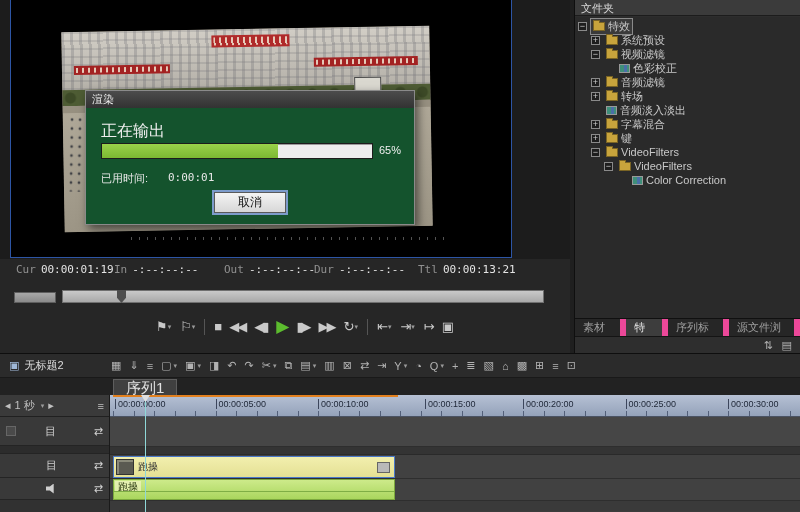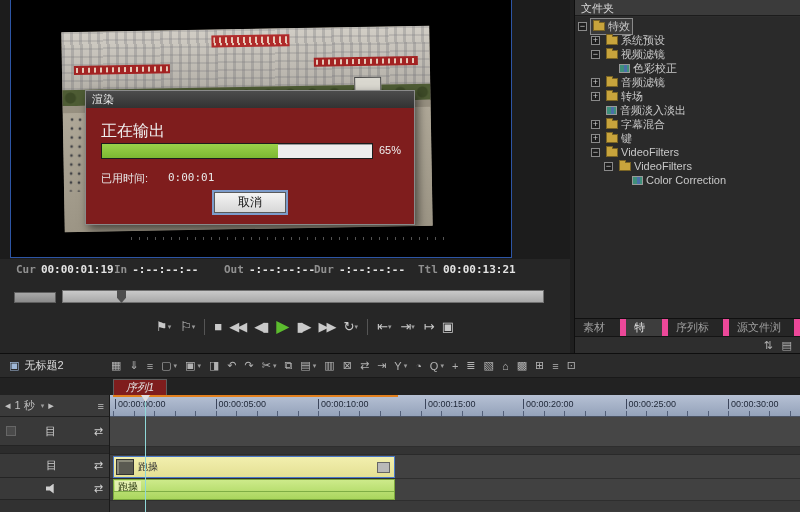--- a/index.html
+++ b/index.html
@@ -43,37 +43,37 @@
   .vf-flagpole { position:absolute; left:96px; top:94px; width:1px; height:24px; background:#50493f; }
   .vf-flag { position:absolute; left:97px; top:94px; width:11px; height:8px; background:#c23028; }
   .vf-pole { position:absolute; left:306px; top:58px; width:3px; height:86px; background:#3c4046; }
   .vf-backboard { position:absolute; left:292px; top:50px; width:27px; height:17px; background:#dad8d0; border:1px solid #4a4a4a; }
   .vf-rim { position:absolute; left:297px; top:67px; width:15px; height:9px; border:1px solid #777; border-top:none; background:rgba(255,255,255,.15); }
   .monitor-ticks { position:absolute; left:120px; top:238px; width:318px; height:3px;
     background:repeating-linear-gradient(90deg,#777 0 1px,transparent 1px 8px); opacity:.7; }
 
   
   .render-dialog { position:absolute; left:85px; top:90px; width:330px; height:135px;
-    background:#7f1d1d; border:1px solid #8a8a8a; box-shadow:3px 4px 9px rgba(0,0,0,.55); z-index:6; }
+    background:#14532d; border:1px solid #8a8a8a; box-shadow:3px 4px 9px rgba(0,0,0,.55); z-index:6; }
   .dlg-titlebar { height:17px; background:linear-gradient(#4c4c4c,#323232); color:#f0f0f0;
     font-size:11px; line-height:17px; padding:0 6px; }
   .dlg-status { position:absolute; left:15px; top:30px; font-size:16px; color:#efefef; }
   .progress-outer { position:absolute; left:15px; top:52px; width:272px; height:16px; background:#ededed;
     border:1px solid #1c1c1c; box-shadow:inset 1px 1px 0 rgba(0,0,0,.35); }
   .progress-fill { height:100%; background:linear-gradient(#9ad14a,#7cb832); }
   .progress-pct { position:absolute; left:293px; top:53px; font-size:11px; color:#f0f0f0; }
   .elapsed-label { position:absolute; left:15px; top:80px; font-size:11px; color:#e8e8e8; }
   .elapsed-value { position:absolute; left:82px; top:80px; font-size:11px; color:#e8e8e8; font-family:"DejaVu Sans Mono",monospace; }
   .cancel-btn { position:absolute; left:50%; top:101px; transform:translateX(-50%); width:72px; height:21px;
     background:linear-gradient(#f4f4f4,#d7d7d7); border:1px solid #5a5a5a; box-shadow:0 0 0 2px #7d9ccb;
     font-size:12px; color:#111; text-align:center; line-height:19px; cursor:default; }
 
   
   .timecode-row { position:absolute; left:0; top:263px; width:566px; height:16px;
-    font-family:"DejaVu Sans Mono",monospace; font-size:11px;font-weight:bold; }
+    font-family:"DejaVu Sans Mono",monospace; font-size:11px; }
   .tc { position:absolute; top:0; display:inline-flex; gap:5px; white-space:nowrap; }
   .tc-label { color:#909090; } .tc-value { color:#e4e4e4; }
   .shuttle { position:absolute; left:14px; top:292px; width:42px; height:11px;
     background:linear-gradient(#a8a8a8,#8a8a8a); border:1px solid #5e5e5e; }
   .scrub { position:absolute; left:62px; top:290px; width:482px; height:13px;
     background:linear-gradient(#c9c9c9,#a9a9a9); border:1px solid #707070; }
   .scrub-marker { position:absolute; left:54px; top:-1px; width:9px; height:13px; background:#4e4e4e;
     clip-path:polygon(0 0,100% 0,100% 60%,50% 100%,0 60%); }
   .transport { position:absolute; left:156px; top:311px; height:31px; display:flex; align-items:center; gap:9px; }
   .t-btn { color:#c9c9c9; font-size:13px; display:inline-flex; align-items:center; cursor:default; }
@@ -109,22 +109,22 @@
   .pf-icon { color:#b0b0b0; font-size:11px; }
 
   
   .timeline { position:absolute; left:0; top:353px; width:800px; height:159px; background:#2b2b2b; border-top:1px solid #0e0e0e; }
   .tl-toolbar { height:24px; display:flex; align-items:center; border-bottom:1px solid #191919; }
   .project-tab { display:flex; align-items:center; gap:5px; padding:0 9px; color:#dcdcdc; font-size:11px; min-width:108px; }
   .project-icon { color:#9fb8d8; font-size:11px; }
   .tb-icons { display:flex; align-items:center; gap:2px; }
   .tb-btn { display:inline-flex; align-items:center; color:#b2b2b2; font-size:11px; padding:2px 3px; cursor:default; }
   .seq-row { height:17px; background:#222; display:flex; align-items:flex-end; }
-  .seq-tab { margin-left:113px; background:#7f1d1d; color:#e2e2e2; font-size:11px; line-height:15px;
-    padding:0 12px; border:1px solid #5e5e5e; border-bottom:none;font-style:italic; }
+  .seq-tab { margin-left:113px; background:#404040; color:#e2e2e2; font-size:15px; line-height:15px;
+    padding:0 12px; border:1px solid #5e5e5e; border-bottom:none; }
   .tl-body { position:relative; height:117px; background:#3c3c3c; overflow:hidden; }
   .track-col { position:absolute; left:0; top:0; width:110px; height:100%; background:#313131; border-right:1px solid #1a1a1a; z-index:2; }
   .scale-row { height:22px; background:#3a3a3a; border-bottom:1px solid #202020; display:flex; align-items:center;
     gap:4px; padding:0 5px; color:#c0c0c0; font-size:11px; }
   .sc-spacer { flex:1; }
   .trk { display:flex; align-items:center; color:#cfcfcf; border-bottom:1px solid #242424; padding:0 6px; font-size:11px; }
   .trk-1 { height:29px; background:#393939; }
   .trk-gap { height:8px; background:#2c2c2c; border-bottom:1px solid #242424; }
   .trk-2 { height:24px; background:#393939; }
   .trk-3 { height:22px; background:#393939; }

